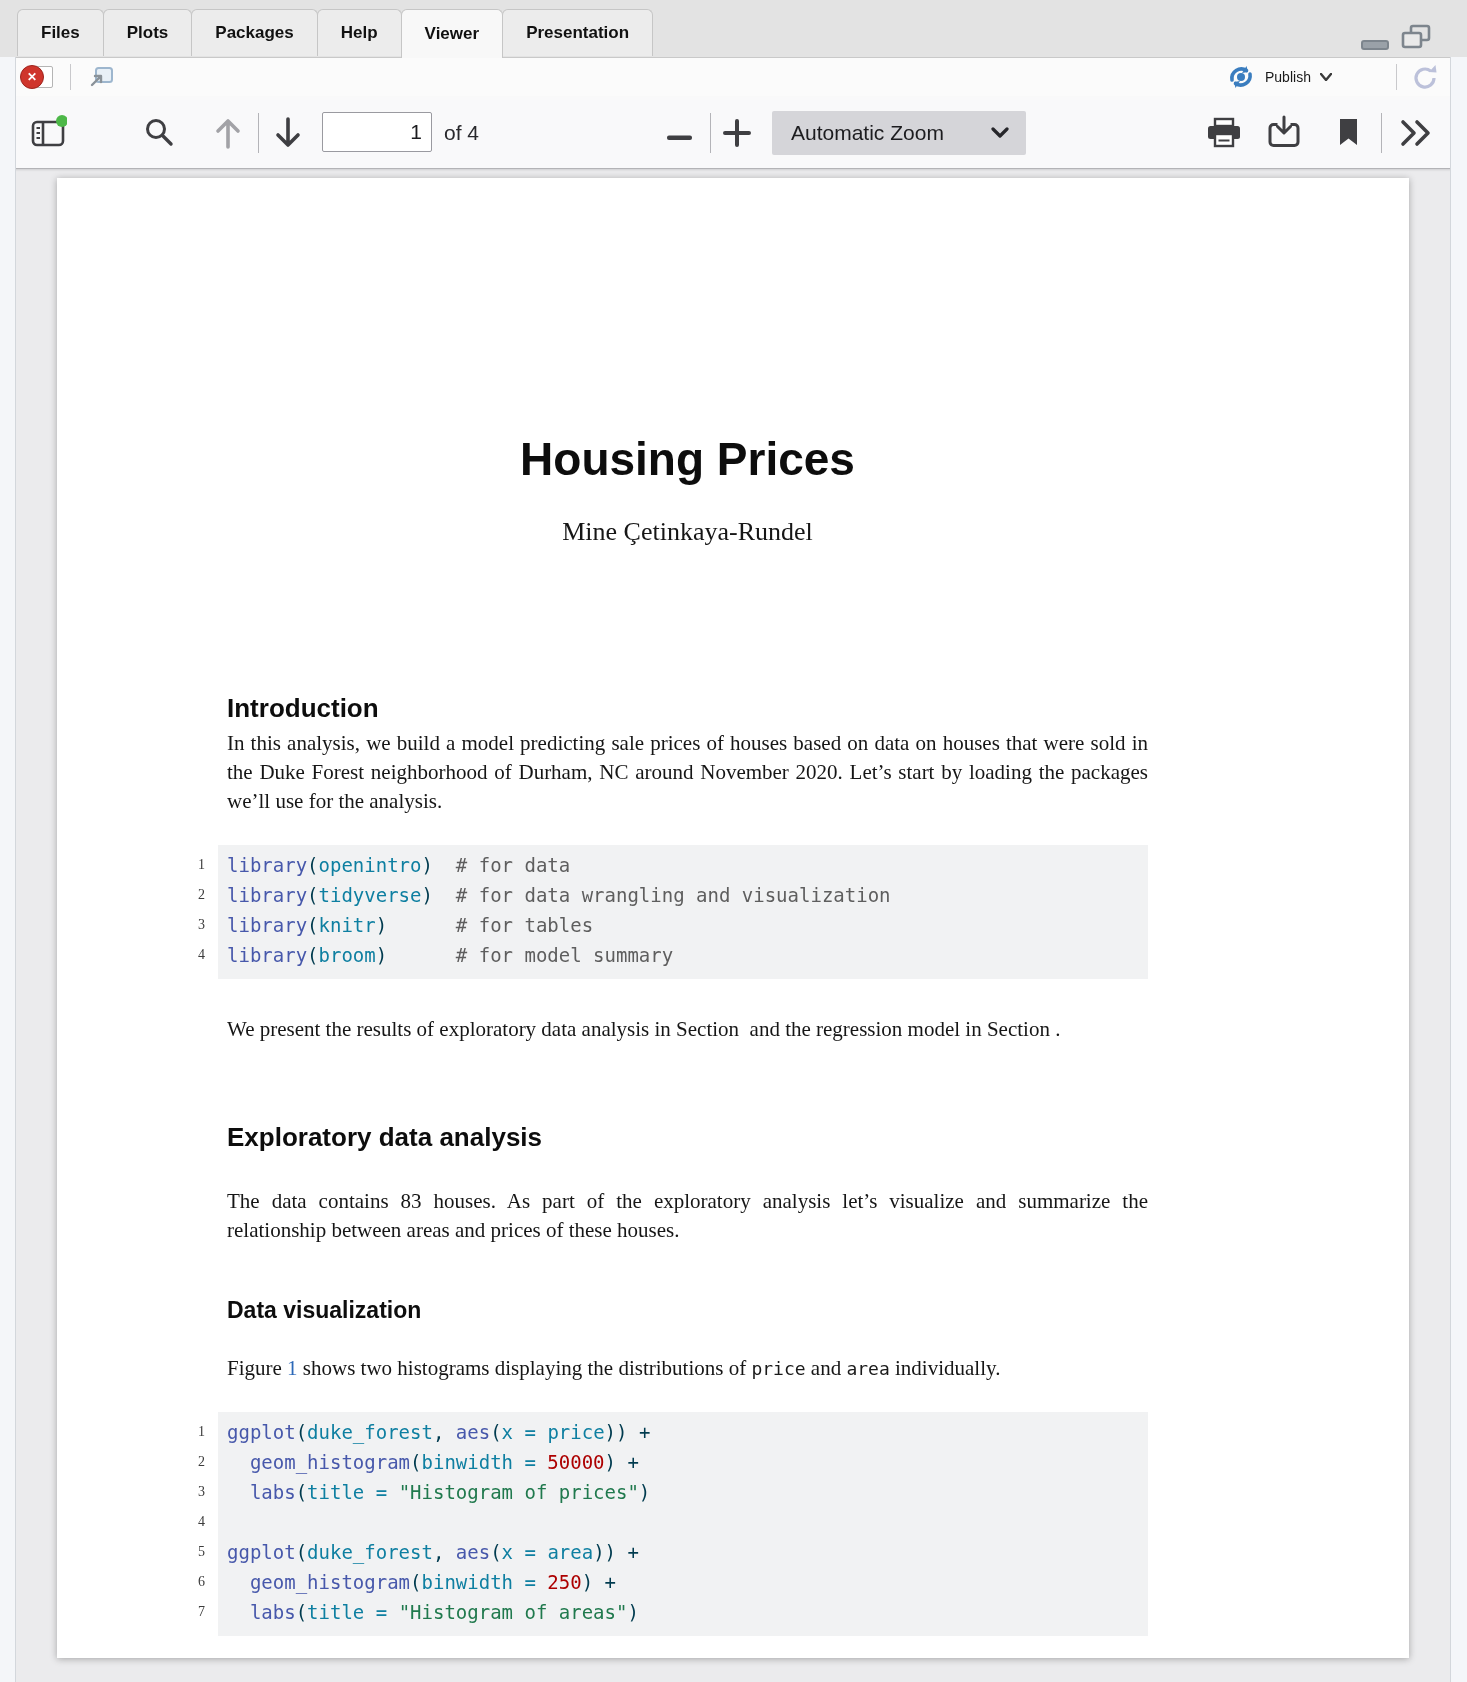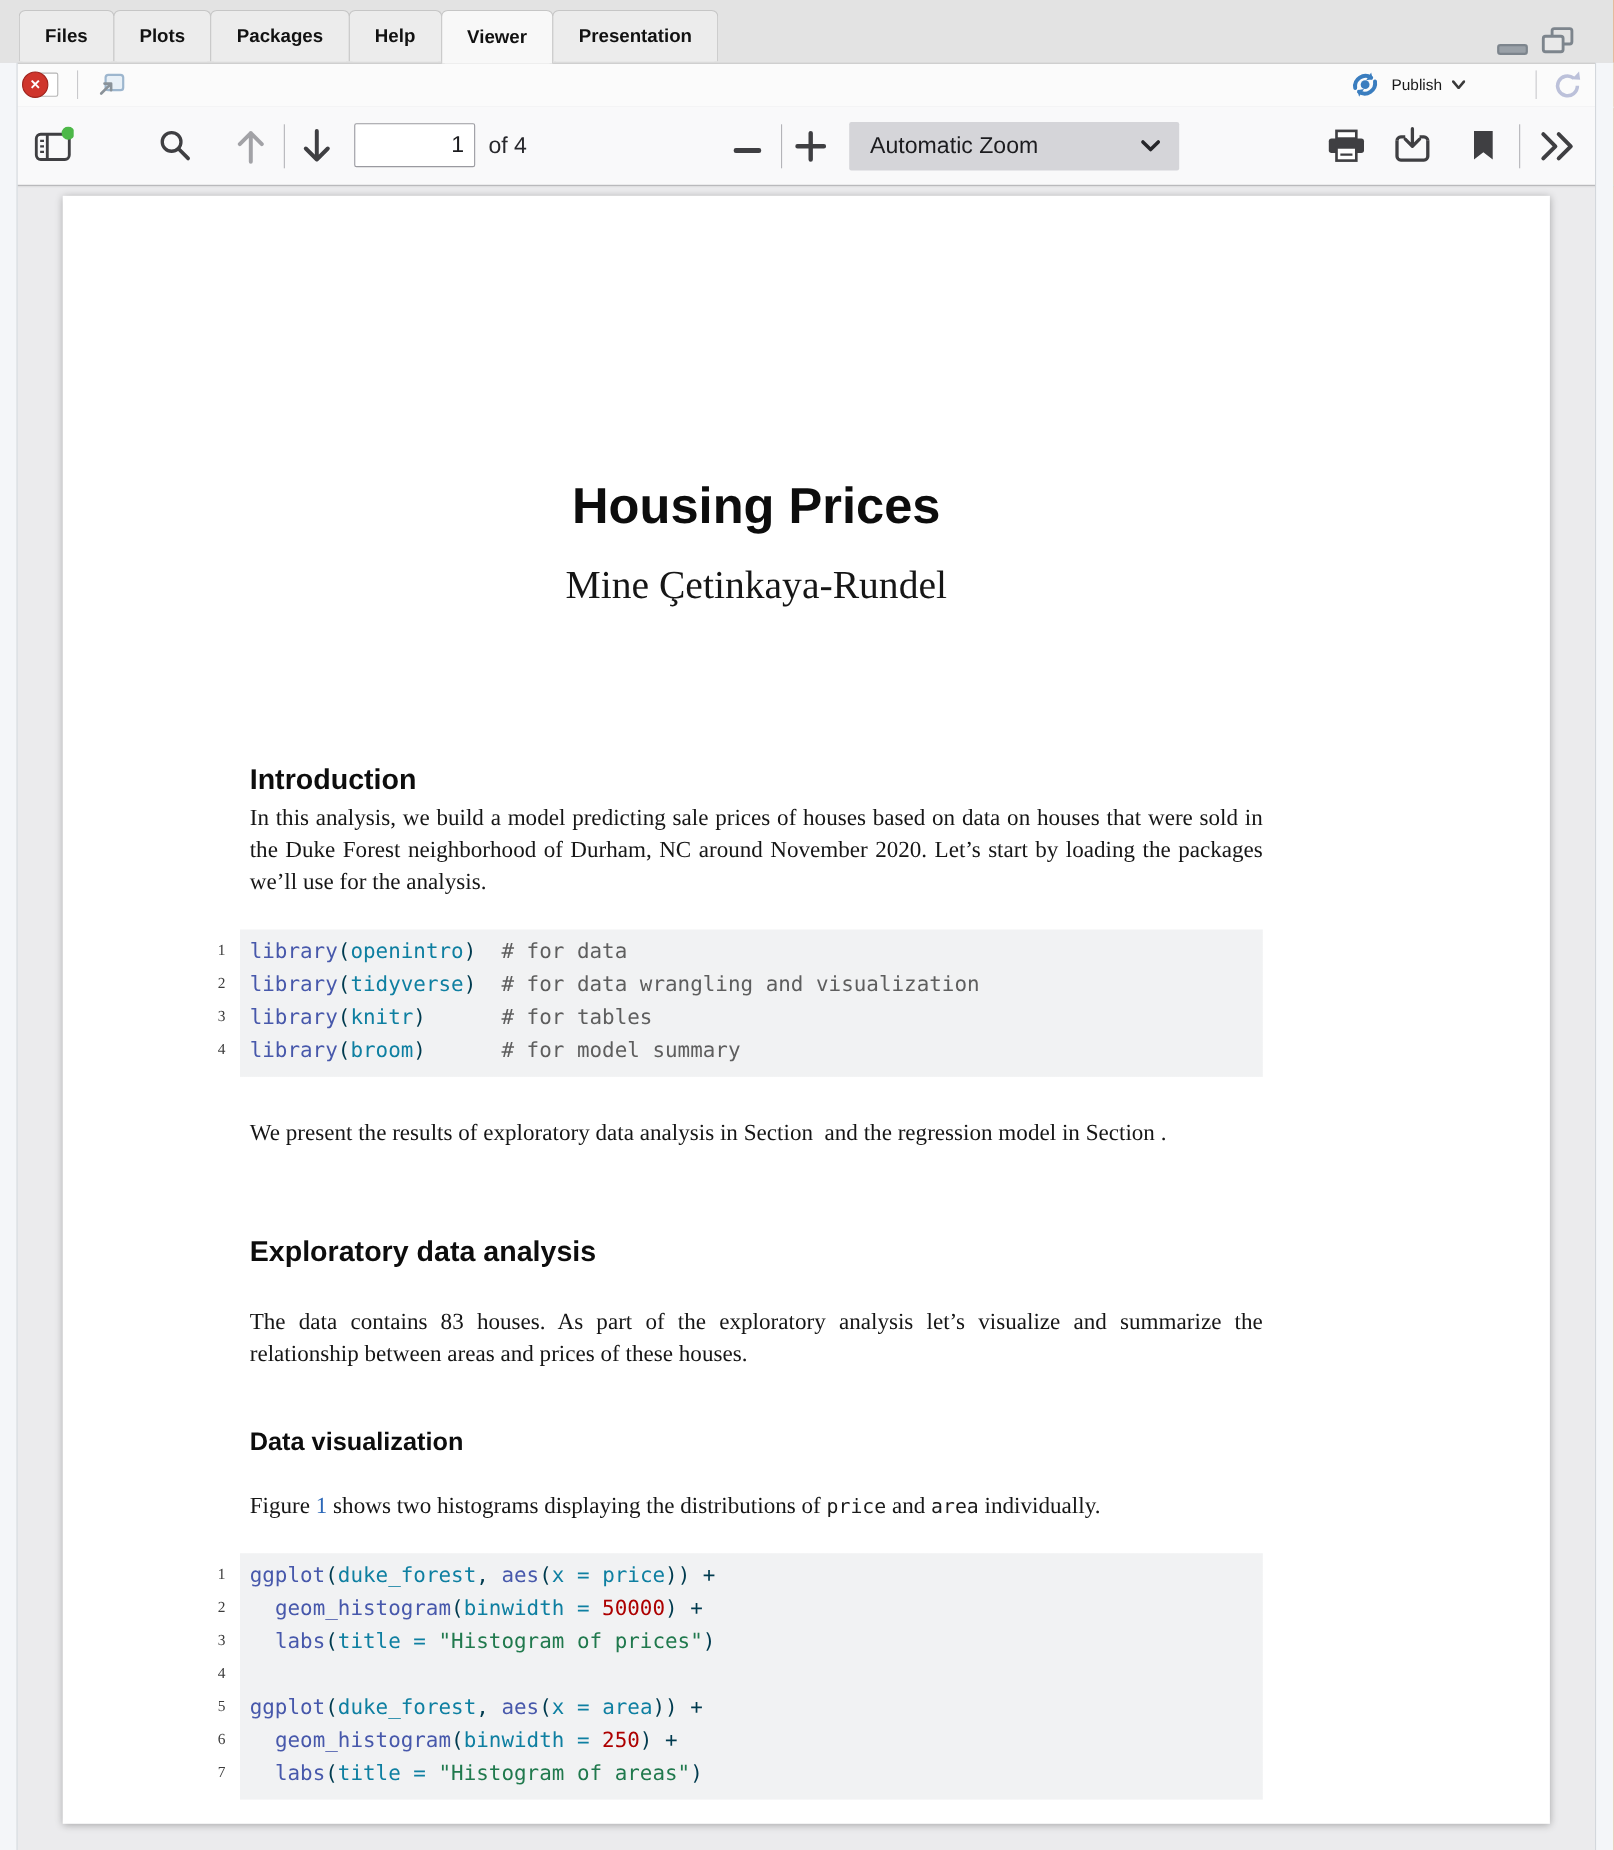--- a/index.html
+++ b/index.html
@@ -27,36 +27,36 @@
   .refresh{position:absolute;left:1410px;top:6px;}
 
   
   .ptb{position:absolute;top:97px;left:0;right:0;height:71px;background:#f9f9fa;border-bottom:1px solid #b3b3b6;
        box-shadow:0 1px 2px rgba(0,0,0,.12);z-index:4;}
   .ptb .item{position:absolute;}
   .pageinput{position:absolute;left:322px;top:15px;width:110px;height:40px;box-sizing:border-box;
              border:1px solid #9a9aa0;border-radius:2px;background:#fff;text-align:right;padding-right:9px;
              font-family:"Liberation Sans",sans-serif;font-size:21px;color:#1c1c1f;}
   .of4{position:absolute;left:444px;top:0;height:71px;display:flex;align-items:center;font-size:21px;color:#28282c;}
-  .zoomdd{position:absolute;left:772px;top:14px;width:300px;height:44px;background:#d5d5d9;border-radius:2px;
+  .zoomdd{position:absolute;left:772px;top:14px;width:254px;height:44px;background:#d5d5d9;border-radius:2px;
           display:flex;align-items:center;}
   .zoomdd span{padding-left:19px;font-size:21px;color:#1c1c1f;flex:1;}
   .zoomdd svg{margin-right:17px;}
   .psep{position:absolute;top:16px;width:1px;height:40px;background:#b4b4b8;}
 
   
   .viewer{position:absolute;top:168px;left:0;right:0;bottom:0;background:#ebebed;}
   .gutter-l{position:absolute;top:57px;left:0;bottom:0;width:15px;background:#f4f6f9;border-right:1px solid #d3d7dc;z-index:6;}
   .gutter-r{position:absolute;top:57px;right:0;bottom:0;width:16px;background:#f4f6f9;border-left:1px solid #d3d7dc;z-index:6;}
   .page{position:absolute;left:57px;top:10px;width:1352px;height:1480px;background:#fff;
         box-shadow:0 1px 7px rgba(0,0,0,.30);}
   .doc{position:absolute;font-family:"Liberation Serif",serif;color:#161616;}
   .doc-title{top:252px;left:170px;width:921px;text-align:center;font-family:"Liberation Sans",sans-serif;
              font-weight:700;font-size:46px;line-height:58px;color:#0d0d0d;}
-  .doc-author{top:338px;left:170px;width:921px;text-align:center;font-size:36px;line-height:32px;}
+  .doc-author{top:338px;left:170px;width:921px;text-align:center;font-size:26px;line-height:32px;}
   .h1{font-family:"Liberation Sans",sans-serif;font-weight:700;font-size:26px;line-height:32px;color:#0d0d0d;left:170px;width:921px;}
   .h-intro{top:514px;} .h-eda{top:943px;}
   .h-viz{top:1117px;font-family:"Liberation Sans",sans-serif;font-weight:700;font-size:23px;line-height:30px;color:#0d0d0d;left:170px;width:921px;}
   .para{left:170px;width:921px;font-size:21px;line-height:29px;text-align:justify;}
   .p1{top:551px;} .p2{top:837px;} .p3{top:1009px;} .p4{top:1176px;}
 
   .codeblock{position:absolute;left:0;width:1091px;padding:5px 0 9px;
              background:linear-gradient(90deg, transparent 161px, #f1f2f3 161px);}
   .cb1{top:667px;} .cb2{top:1234px;}
   .crow{display:flex;height:30px;line-height:30px;}

